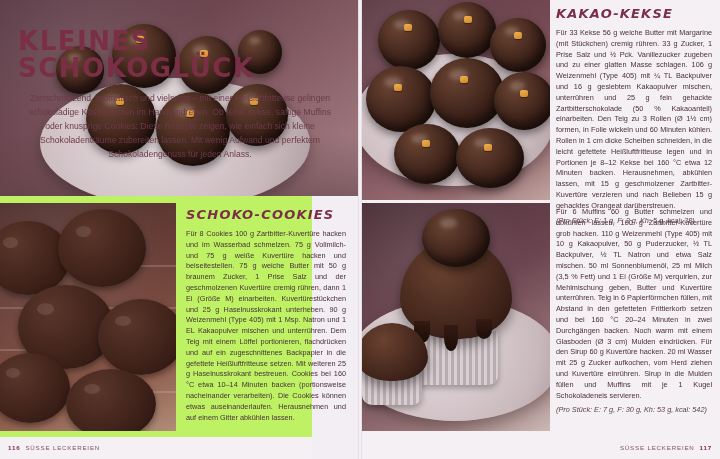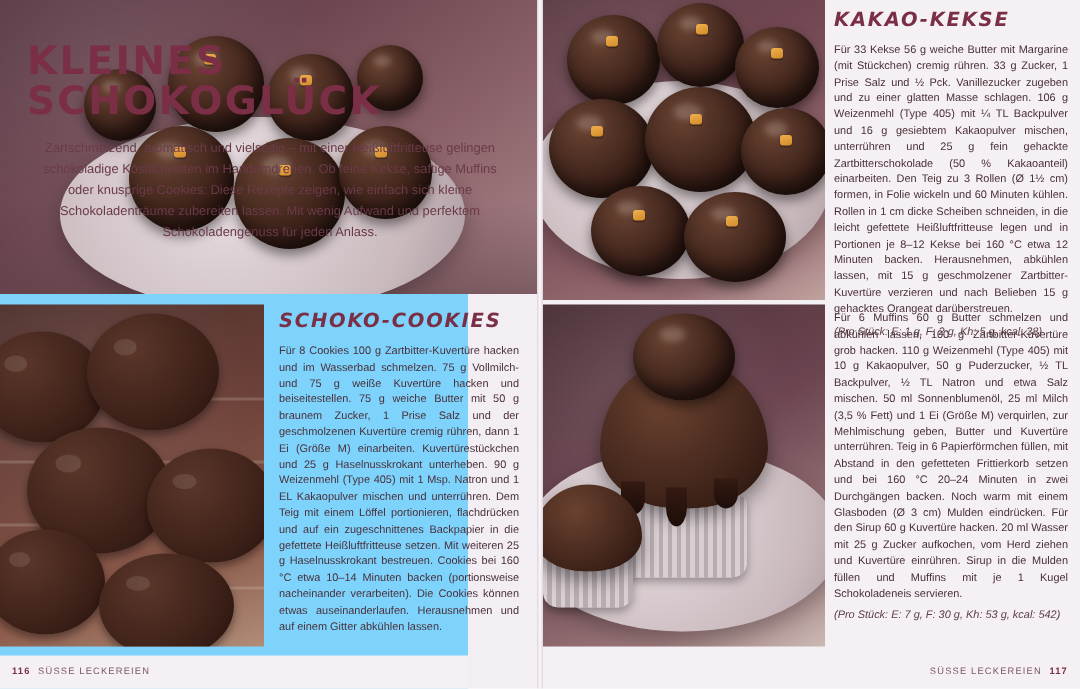--- a/index.html
+++ b/index.html
@@ -11,21 +11,21 @@
     overflow:hidden;
   }
   .page {
     position:relative;
     width:720px; height:459px;
     background:#f3eef3;
   }
   
   .left-page {
     position:absolute; left:0; top:0; width:312px; height:459px;
-    background:#7dd3fc;
+    background:#bef264;
   }
   .right-page {
     position:absolute; left:360px; top:0; width:360px; height:459px;
     background:#f5f0f4;
   }
   .gutter {
     position:absolute; left:358px; top:0; width:4px; height:459px;
     background:linear-gradient(to right,#ded6dd,#fbf8fb,#ded6dd);
     z-index:40;
   }

